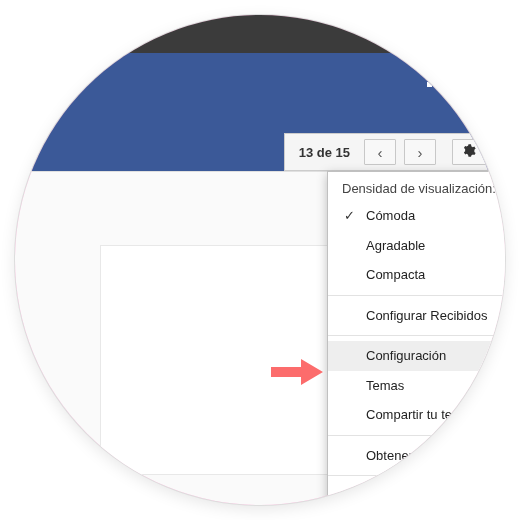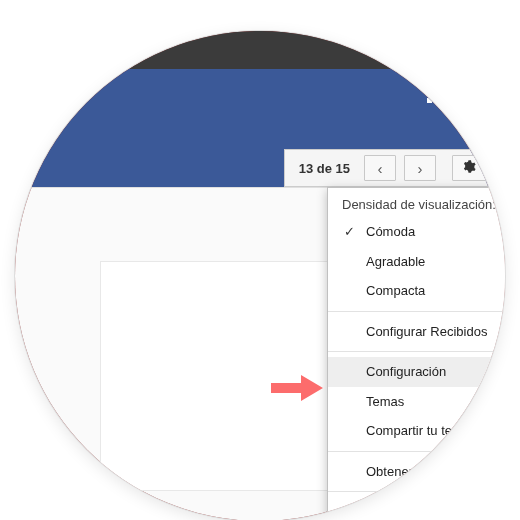--- a/index.html
+++ b/index.html
@@ -9,25 +9,25 @@
     font-family: Arial, Helvetica, sans-serif;
     background: #fff;
     position: relative;
     overflow: hidden;
   }
   .circle-mask {
     width: 490px;
     height: 490px;
     border-radius: 50%;
     position: absolute;
-    top: 31px;
+    top: 15px;
     left: 15px;
     overflow: hidden;
     box-shadow: 0 0 0 1px #ddd, 0 4px 16px rgba(0,0,0,0.1);
-    background: #7f1d1d;
+    background: #f9a8d4;
   }
   .browser-chrome {
     position: absolute;
     top: 0; left: 0; right: 0;
     height: 38px;
     background: #3b3b3b;
   }
   .header-bar {
     position: absolute;
     top: 38px; left: 0; right: 0;

